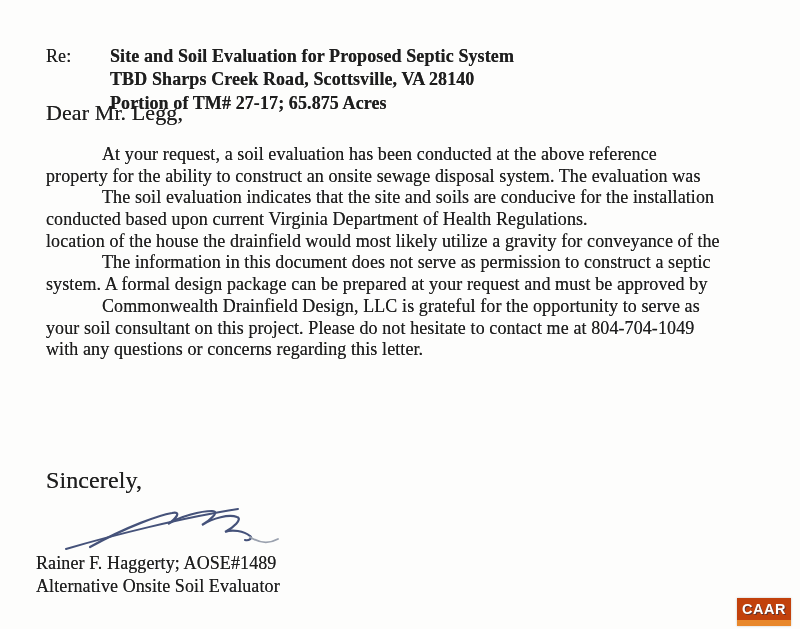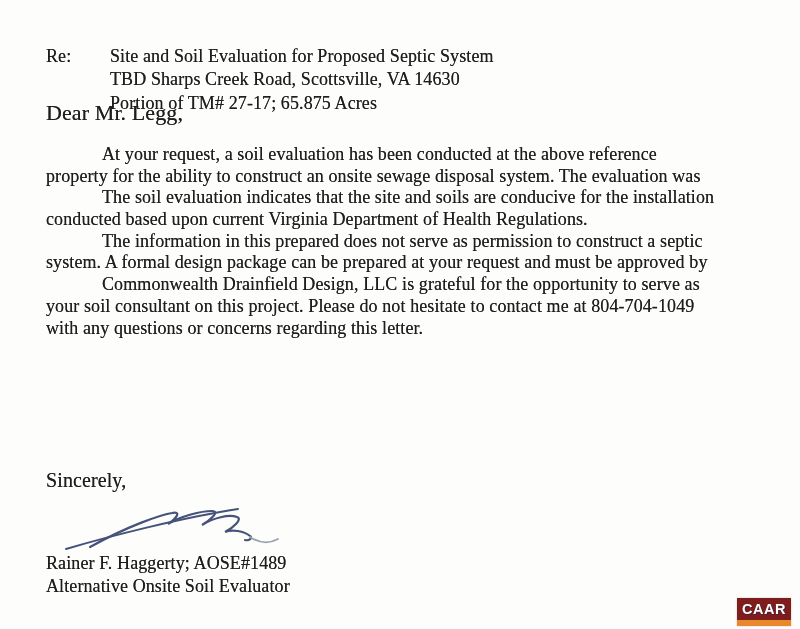--- a/index.html
+++ b/index.html
@@ -17,43 +17,43 @@
   .txt {
     text-shadow: 0 0 0.5px rgba(25,25,25,0.75);
     letter-spacing: 0.1px;
   }
   .re-block {
     position:absolute; top:12px; left:46px;
     display:flex; align-items:flex-start;
     font-size:18px; line-height:23.4px;margin-top:33px;
   }
   .re-label { width:64px; }
-  .re-line { white-space:nowrap; }
+  .re-line { white-space:nowrap;font-weight:bold; }
   .salutation {
     position:absolute; top:101px; left:46px;
     font-size:22px; line-height:23px; white-space:nowrap;
   }
   .body-lines {
     position:absolute; top:144px; left:46px; right:20px;
   }
   .body-lines .line {
     font-size:18px; line-height:21.7px; height:21.7px;
     white-space:nowrap;
   }
   .body-lines .line.indent { padding-left:56px; }
   .body-lines .line.italic { font-style:italic; }
   .valediction {
     position:absolute; top:469px; left:46px;
-    font-size:20px; line-height:23px; white-space:nowrap;
+    font-size:24px; line-height:23px; white-space:nowrap;
   }
   .signature {
     position:absolute; left:50px; top:498px;
   }
   .signer {
-    position:absolute; top:552px; left:46px;
+    position:absolute; top:552px; left:36px;
     font-size:18px; line-height:23.4px;
   }
   .signer div { white-space:nowrap; }
   .caar-logo {
     position:absolute; left:737px; top:598px;
     width:54px; height:28px;
     display:flex; flex-direction:column;
     box-shadow: 0 0 2px rgba(120,120,120,0.4);
   }
   .caar-blue {
@@ -69,33 +69,34 @@
 </style>
 </head>
 <body>
 
 <div class="page">
 
   <div class="re-block txt">
     <div class="re-label">Re:</div>
     <div class="re-lines">
       <div class="re-line">Site and Soil Evaluation for Proposed Septic System</div>
-      <div class="re-line">TBD Sharps Creek Road, Scottsville, VA 14630</div>
+      <div class="re-line">TBD Sharps Creek Road, Scottsville, VA 28140</div>
       <div class="re-line">Portion of TM# 27-17; 65.875 Acres</div>
     </div>
   </div>
 
   <div class="salutation txt">Dear Mr. Legg,</div>
 
   <div class="body-lines txt">
       <div class="line indent">At your request, a soil evaluation has been conducted at the above reference</div>
       <div class="line">property for the ability to construct an onsite sewage disposal system. The evaluation was</div>
       <div class="line indent">The soil evaluation indicates that the site and soils are conducive for the installation</div>
       <div class="line">conducted based upon current Virginia Department of Health Regulations.</div>
-      <div class="line indent">The information in this prepared does not serve as permission to construct a septic</div>
+      <div class="line">location of the house the drainfield would most likely utilize a gravity for conveyance of the</div>
+      <div class="line indent">The information in this document does not serve as permission to construct a septic</div>
       <div class="line">system. A formal design package can be prepared at your request and must be approved by</div>
       <div class="line indent">Commonwealth Drainfield Design, LLC is grateful for the opportunity to serve as</div>
       <div class="line">your soil consultant on this project. Please do not hesitate to contact me at 804-704-1049</div>
       <div class="line">with any questions or concerns regarding this letter.</div>
     </div>
 
   <div class="valediction txt">Sincerely,</div>
 
   <svg class="signature" width="240" height="62" viewBox="50 498 240 62">
     <path d="M 66 549 C 110 536, 185 517, 238 509" fill="none" stroke="#45527a" stroke-width="2" stroke-linecap="round"></path>
@@ -109,19 +110,19 @@
              C 253 538, 249 541, 245 540" fill="none" stroke="#45527a" stroke-width="2.2" stroke-linecap="round"></path>
     <path d="M 250 537 C 259 543, 269 544, 278 539" fill="none" stroke="#9aa1ae" stroke-width="1.8" stroke-linecap="round"></path>
   </svg>
 
   <div class="signer txt">
     <div>Rainer F. Haggerty; AOSE#1489</div>
     <div>Alternative Onsite Soil Evaluator</div>
   </div>
 
   <div class="caar-logo">
-    <div class="caar-blue" style="background: #7f1d1d;">
+    <div class="caar-blue" style="background: #c2410c;">
       <span class="caar-text" style="color: rgb(255, 255, 255);">CAAR</span>
     </div>
     <div class="caar-bar" style="background: rgb(232, 135, 43);"></div>
   </div>
 
 </div>
 
 </body></html>

